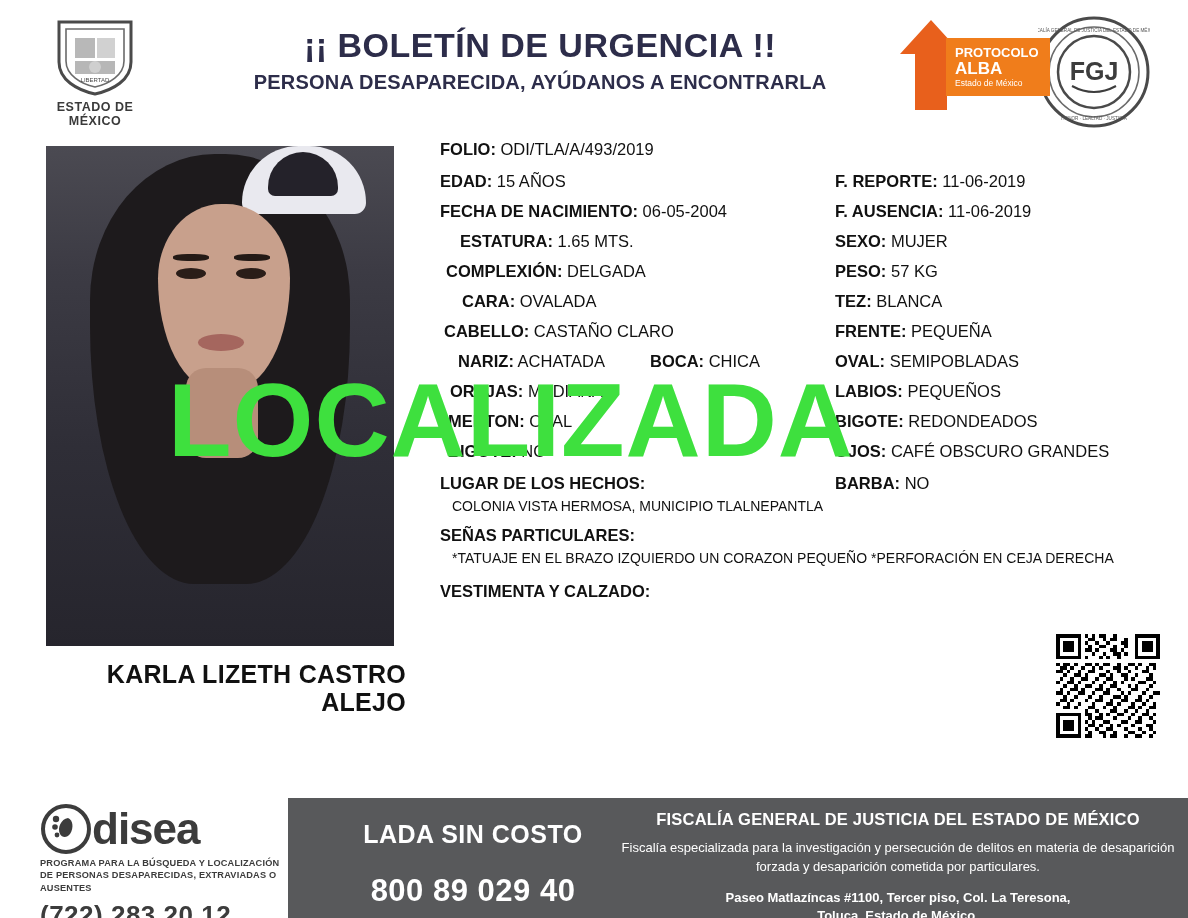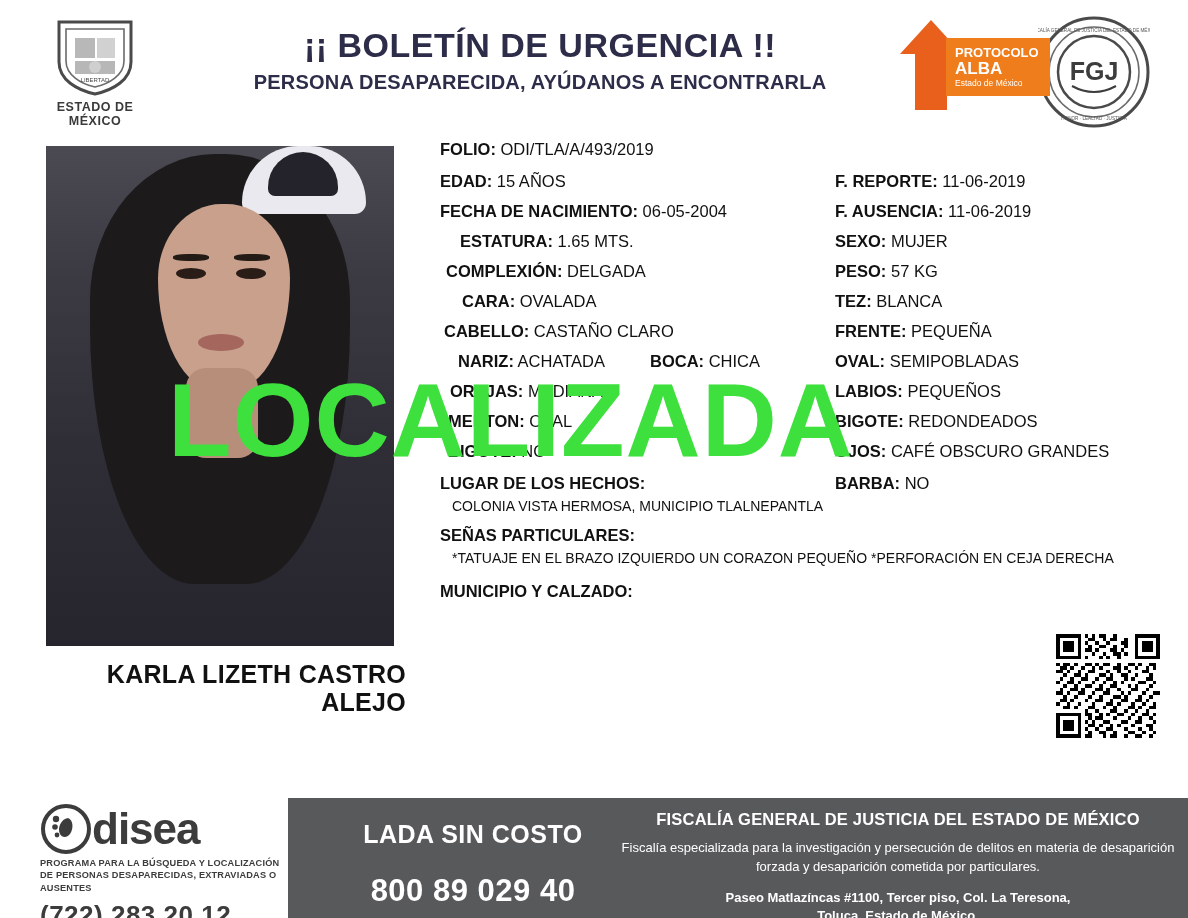--- a/index.html
+++ b/index.html
@@ -536,21 +536,21 @@
       <span>NO</span>
     </div>
   </div>
 
   <div class="row" style="height:52px;">
     <div class="block-label" style="top:8px;">SEÑAS PARTICULARES:</div>
     <div class="block-text" style="top:32px;">*TATUAJE EN EL BRAZO IZQUIERDO UN CORAZON PEQUEÑO *PERFORACIÓN EN CEJA DERECHA</div>
   </div>
 
   <div class="row" style="height:40px;">
-    <div class="block-label" style="top:12px;">MUNICIPIO Y CALZADO:</div>
+    <div class="block-label" style="top:12px;">VESTIMENTA Y CALZADO:</div>
     <div class="block-text" style="top:36px;"></div>
   </div>
 </div>
 
 <div class="stamp">LOCALIZADA</div>
 
 <div class="qr">
   <svg width="104" height="104" viewBox="0 0 29 29" shape-rendering="crispEdges">
     <rect width="29" height="29" fill="#ffffff"></rect>
     <g fill="#000000">

